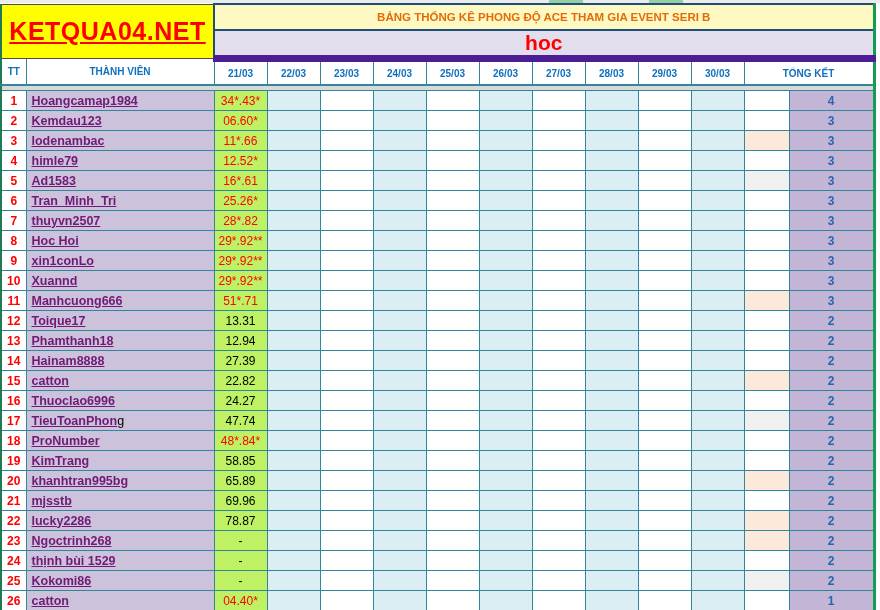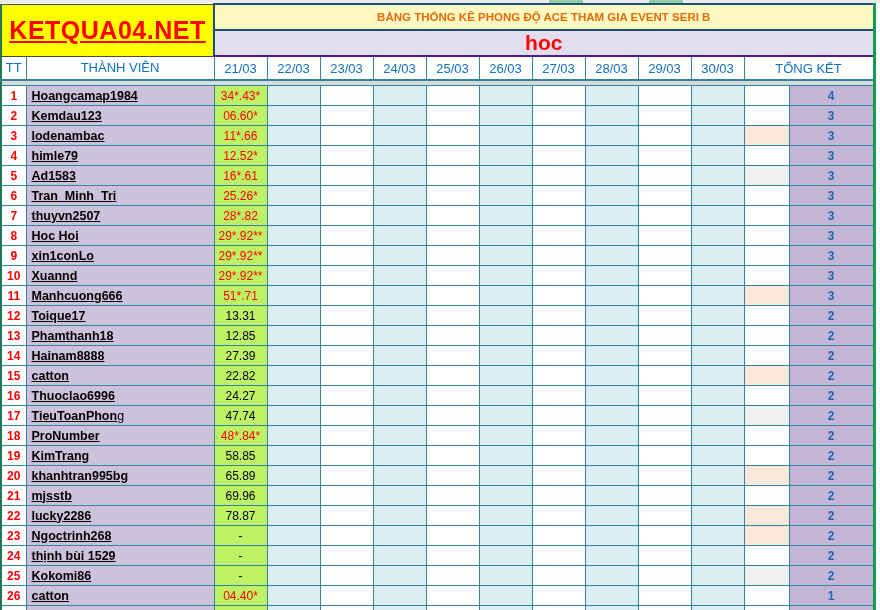--- a/index.html
+++ b/index.html
@@ -14,33 +14,33 @@
   td{padding:0;overflow:hidden;white-space:nowrap;}
 
   
   tr.r-title td{height:24px;}
   tr.r-sub td{height:24px;}
   td.brand{background:#ffff00;border:1px solid #4a4a4a;text-align:center;vertical-align:middle;}
   .brand-text{color:#ff0000;font-weight:bold;font-size:25px;text-decoration:underline;letter-spacing:.5px;cursor:pointer;}
   td.title{background:#fef9c3;color:#e36c0a;font-weight:bold;font-size:11.5px;text-align:center;vertical-align:middle;
     border-top:2px solid #1f4e79;border-bottom:2px solid #1f4e79;border-left:2px solid #1f4e79;}
   td.subtitle{background:#e3deee;color:#ff0000;font-weight:bold;font-size:21px;text-align:center;vertical-align:middle;
-    border-left:2px solid #1f4e79;border-bottom:2px solid #4c1d95;}
-
-  tr.r-head td{height:22px;background:#fff;color:#0f70c0;font-weight:normal;font-size:13px;
+    border-left:2px solid #1f4e79;border-bottom:7px solid #4c1d95;}
+
+  tr.r-head td{height:22px;background:#fff;color:#0f70c0;font-weight:bold;font-size:10px;
     text-align:center;vertical-align:middle;border:1px solid #31859c;border-bottom:2px solid #31859c;}
   td.h-member,td.h-total{background:#fcd5b4;margin-left:32px;}
 
   tr.r-gap td{height:4px;background:#d9d9d9;border:none;}
 
   
   tr.r-data td{height:19px;border:1px solid #31859c;vertical-align:middle;font-size:12px;}
   td.tt{background:#fff;color:#ff0000;font-weight:bold;font-size:10.5px;text-align:center;}
   td.name{background:#ccc2dc;text-align:left;padding-left:5px;}
-  a.mlink{color:#000000;font-weight:bold;font-size:12.5px;text-decoration:underline;cursor:pointer;}
+  a.mlink{color:#701a75;font-weight:bold;font-size:12.5px;text-decoration:underline;cursor:pointer;}
   .msuffix{color:#000;font-size:12.5px;}
   td.score{background:#bef264;color:#000;text-align:center;}
   td.score.red{color:#ff0000;}
   td.blank{background:#fff;}
   td.blank.cb{background:#daeef3;}
   td.mark{background:#fff;}
   td.mark.peach{background:#fde9d9;}
   td.mark.gray{background:#f0f0f0;}
   td.total{background:#c3b5d6;color:#2566b0;font-weight:bold;text-align:center;
     border-top:2px solid #31859c;border-bottom:2px solid #31859c;}
@@ -289,21 +289,21 @@
           <td class="blank cw"></td>
           <td class="blank cb"></td>
           <td class="blank cw"></td>
           <td class="blank cb"></td>
     <td class="mark"></td>
     <td class="total">2</td>
   </tr>
         <tr class="r-data">
     <td class="tt">13</td>
     <td class="name"><a class="mlink">Phamthanh18</a><span class="msuffix"></span></td>
-    <td class="score">12.85</td>
+    <td class="score">12.94</td>
           <td class="blank cb"></td>
           <td class="blank cw"></td>
           <td class="blank cb"></td>
           <td class="blank cw"></td>
           <td class="blank cb"></td>
           <td class="blank cw"></td>
           <td class="blank cb"></td>
           <td class="blank cw"></td>
           <td class="blank cb"></td>
     <td class="mark"></td>

